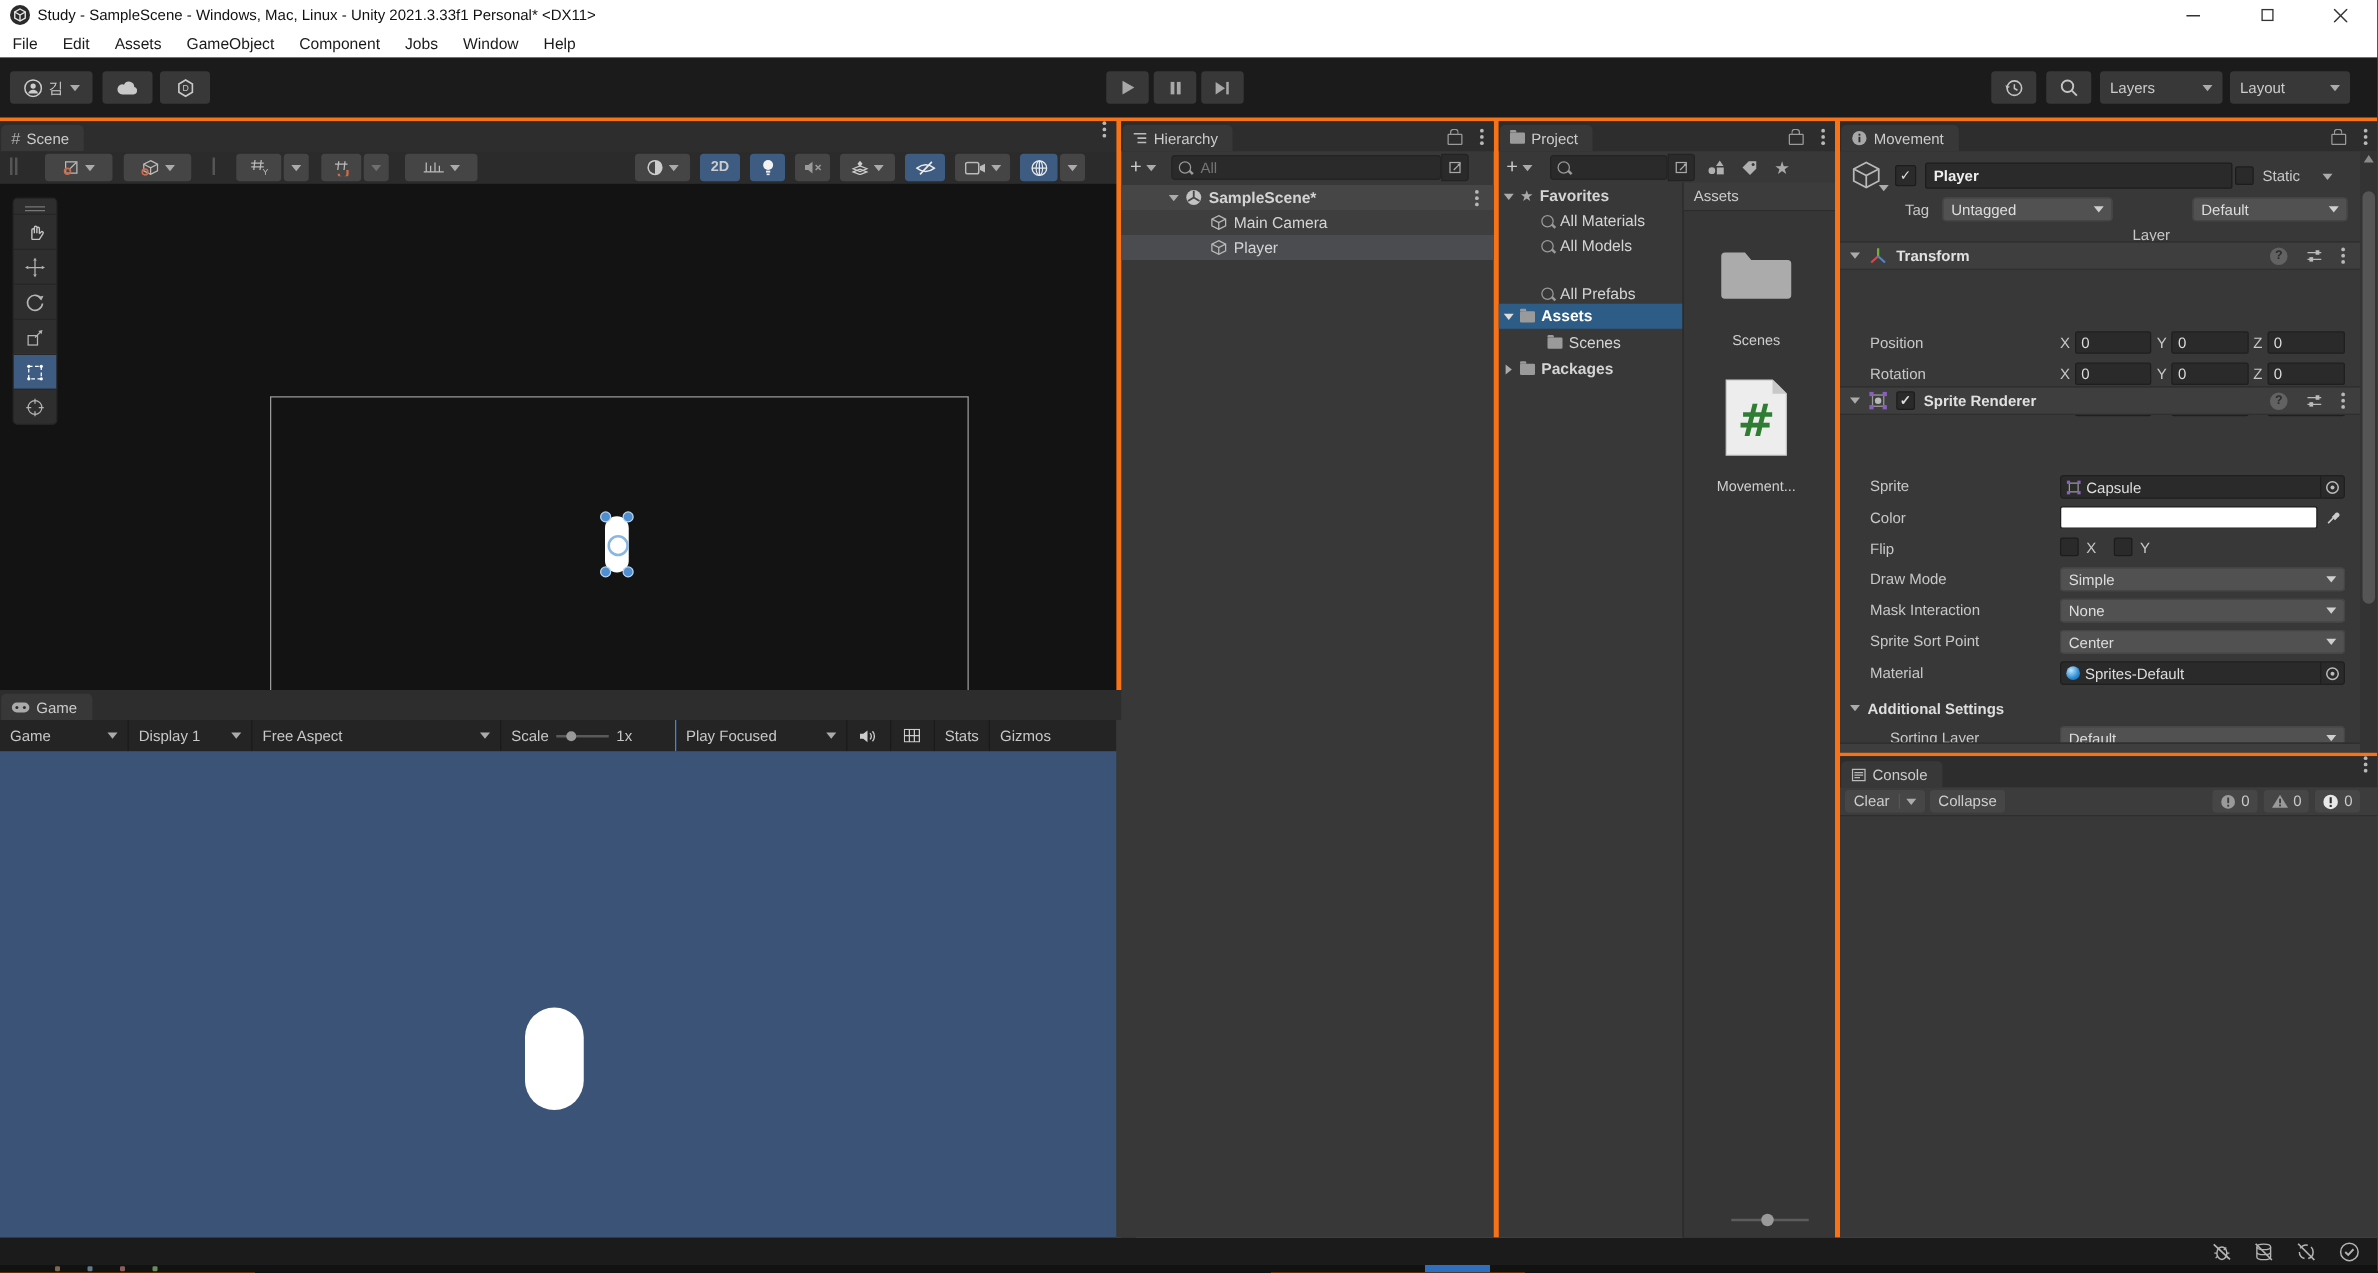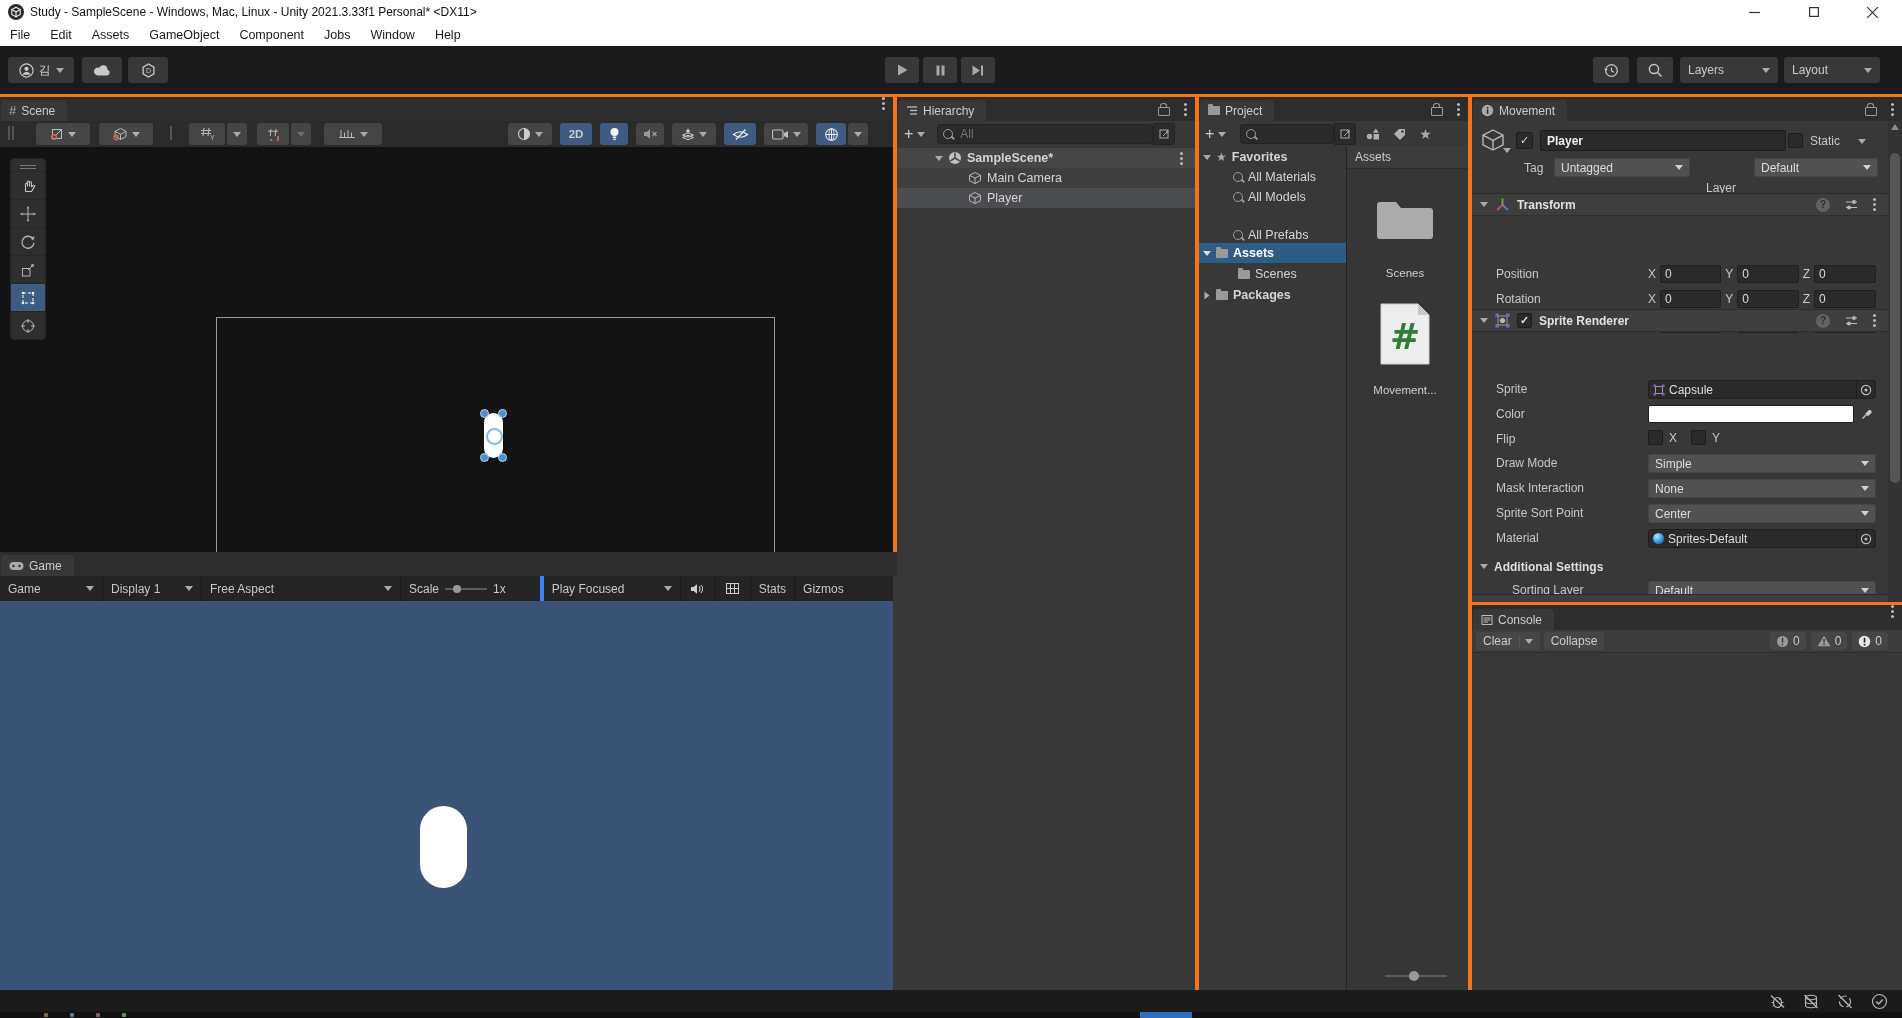--- a/index.html
+++ b/index.html
@@ -437,21 +437,21 @@
         <span>Free Aspect</span>
           <span class="arr" style="margin-left:auto;"></span>
       </div>
       <div class="gdd" style="border-right:none;gap:6px;">
         <span>Scale</span>
         <span style="position:relative;width:42px;height:2px;background:#5a5a5a;display:inline-block;">
           <span style="position:absolute;left:8px;top:-3px;width:8px;height:8px;border-radius:50%;background:#999;"></span>
         </span>
         <span>1x</span>
       </div>
-      <div class="gdd" style="width:120px;margin-left:26px;border-left:4px solid #3b82f6;">
+      <div class="gdd" style="width:120px;margin-left:26px;border-left:1px solid #3b82f6;">
         <span>Play Focused</span>
           <span class="arr" style="margin-left:auto;"></span>
       </div>
       <div class="gdd" style="width:18px;justify-content:center;">
         <svg width="15" height="12">
             <path d="M1 4 H3.6 L7 1.3 V10.7 L3.6 8 H1Z" fill="#ccc"></path>
             <path d="M9 3.5 a3.5 3.5 0 0 1 0 5 M11 2 a6 6 0 0 1 0 8" fill="none" stroke="#ccc" stroke-width="1.1"></path>
           </svg>
       </div>
       <div class="gdd" style="width:18px;justify-content:center;">

